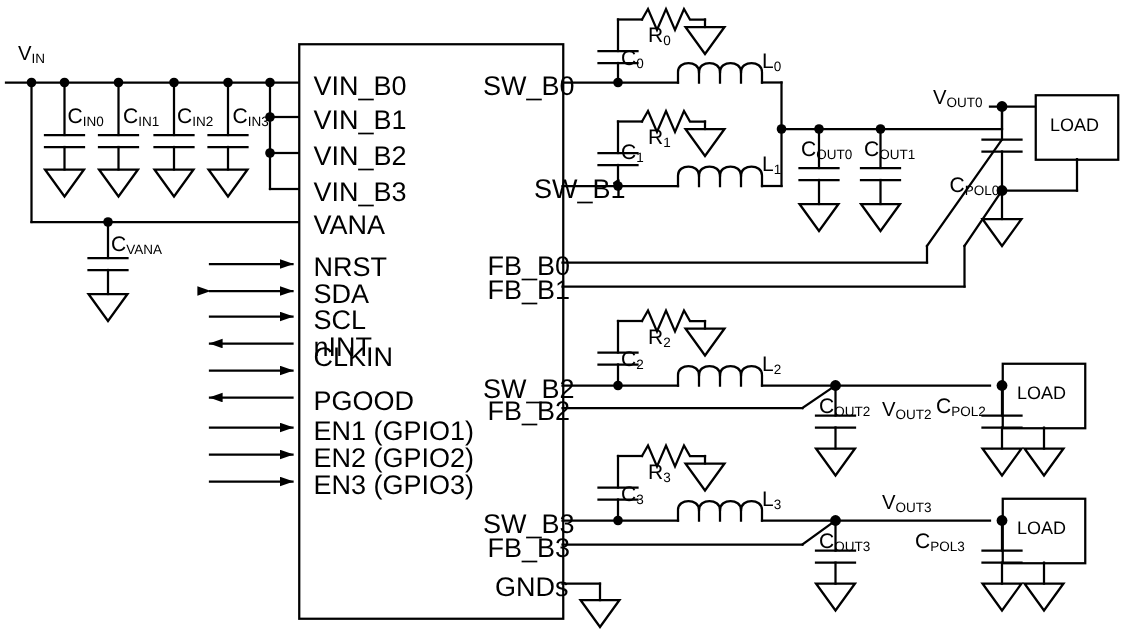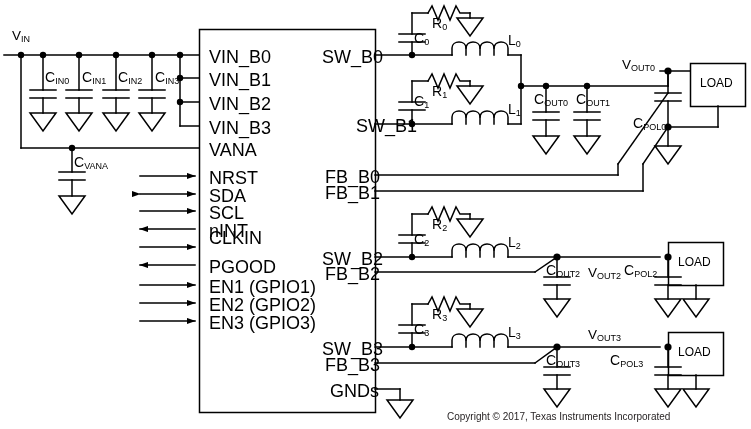--- a/index.html
+++ b/index.html
@@ -334,15 +334,14 @@
 <div class="lbl complbl" style="left:610px;top:353px;"><span>C</span><sub>POL3</sub></div>
 
 <div class="lbl netlbl" style="left:622px;top:58px;"><span>V</span><sub>OUT0</sub></div>
 <div class="lbl netlbl" style="left:588px;top:238px;margin-top:28px;"><span>V</span><sub>OUT2</sub></div>
 <div class="lbl netlbl" style="left:588px;top:328px;"><span>V</span><sub>OUT3</sub></div>
 
 <div class="lbl loadlbl" style="left:700px;top:77px;">LOAD</div>
 <div class="lbl loadlbl" style="left:678px;top:256px;">LOAD</div>
 <div class="lbl loadlbl" style="left:678px;top:346px;">LOAD</div>
 
-<div class="copy" style="left:447px;top:411px;">Copyright © 2017, Texas Instruments Incorporated</div>
 
 </div>
 
 </body></html>

